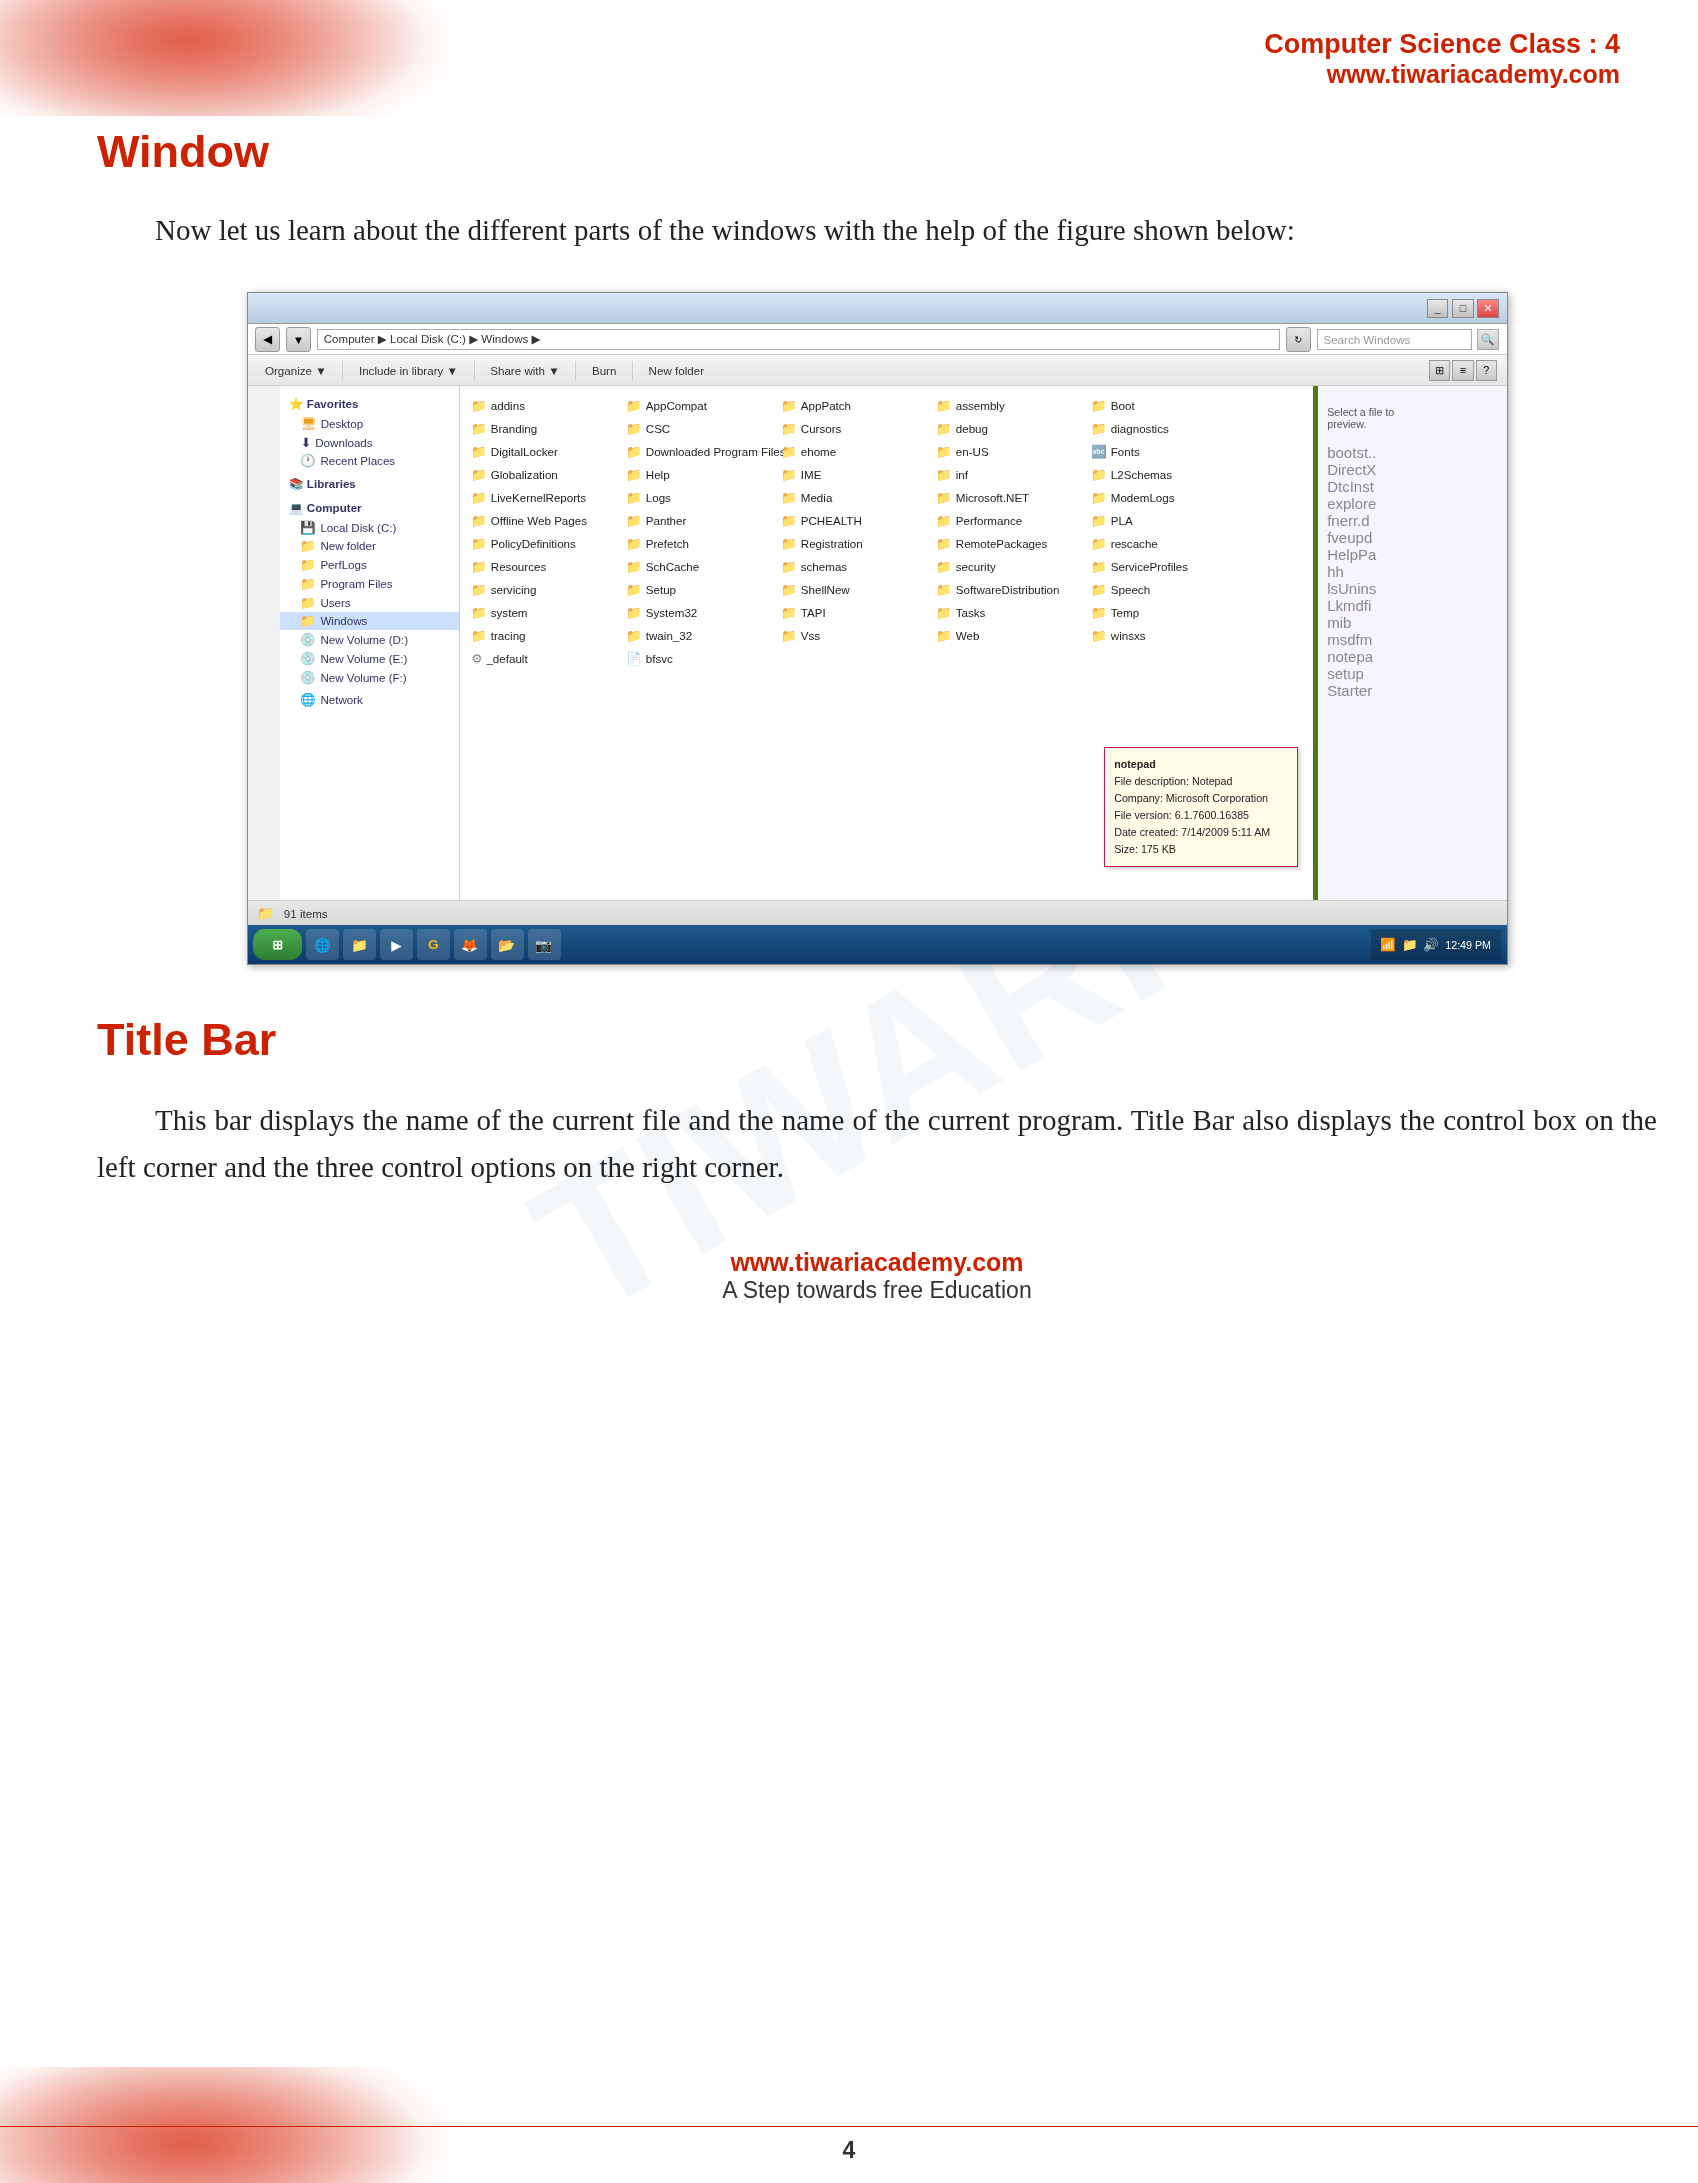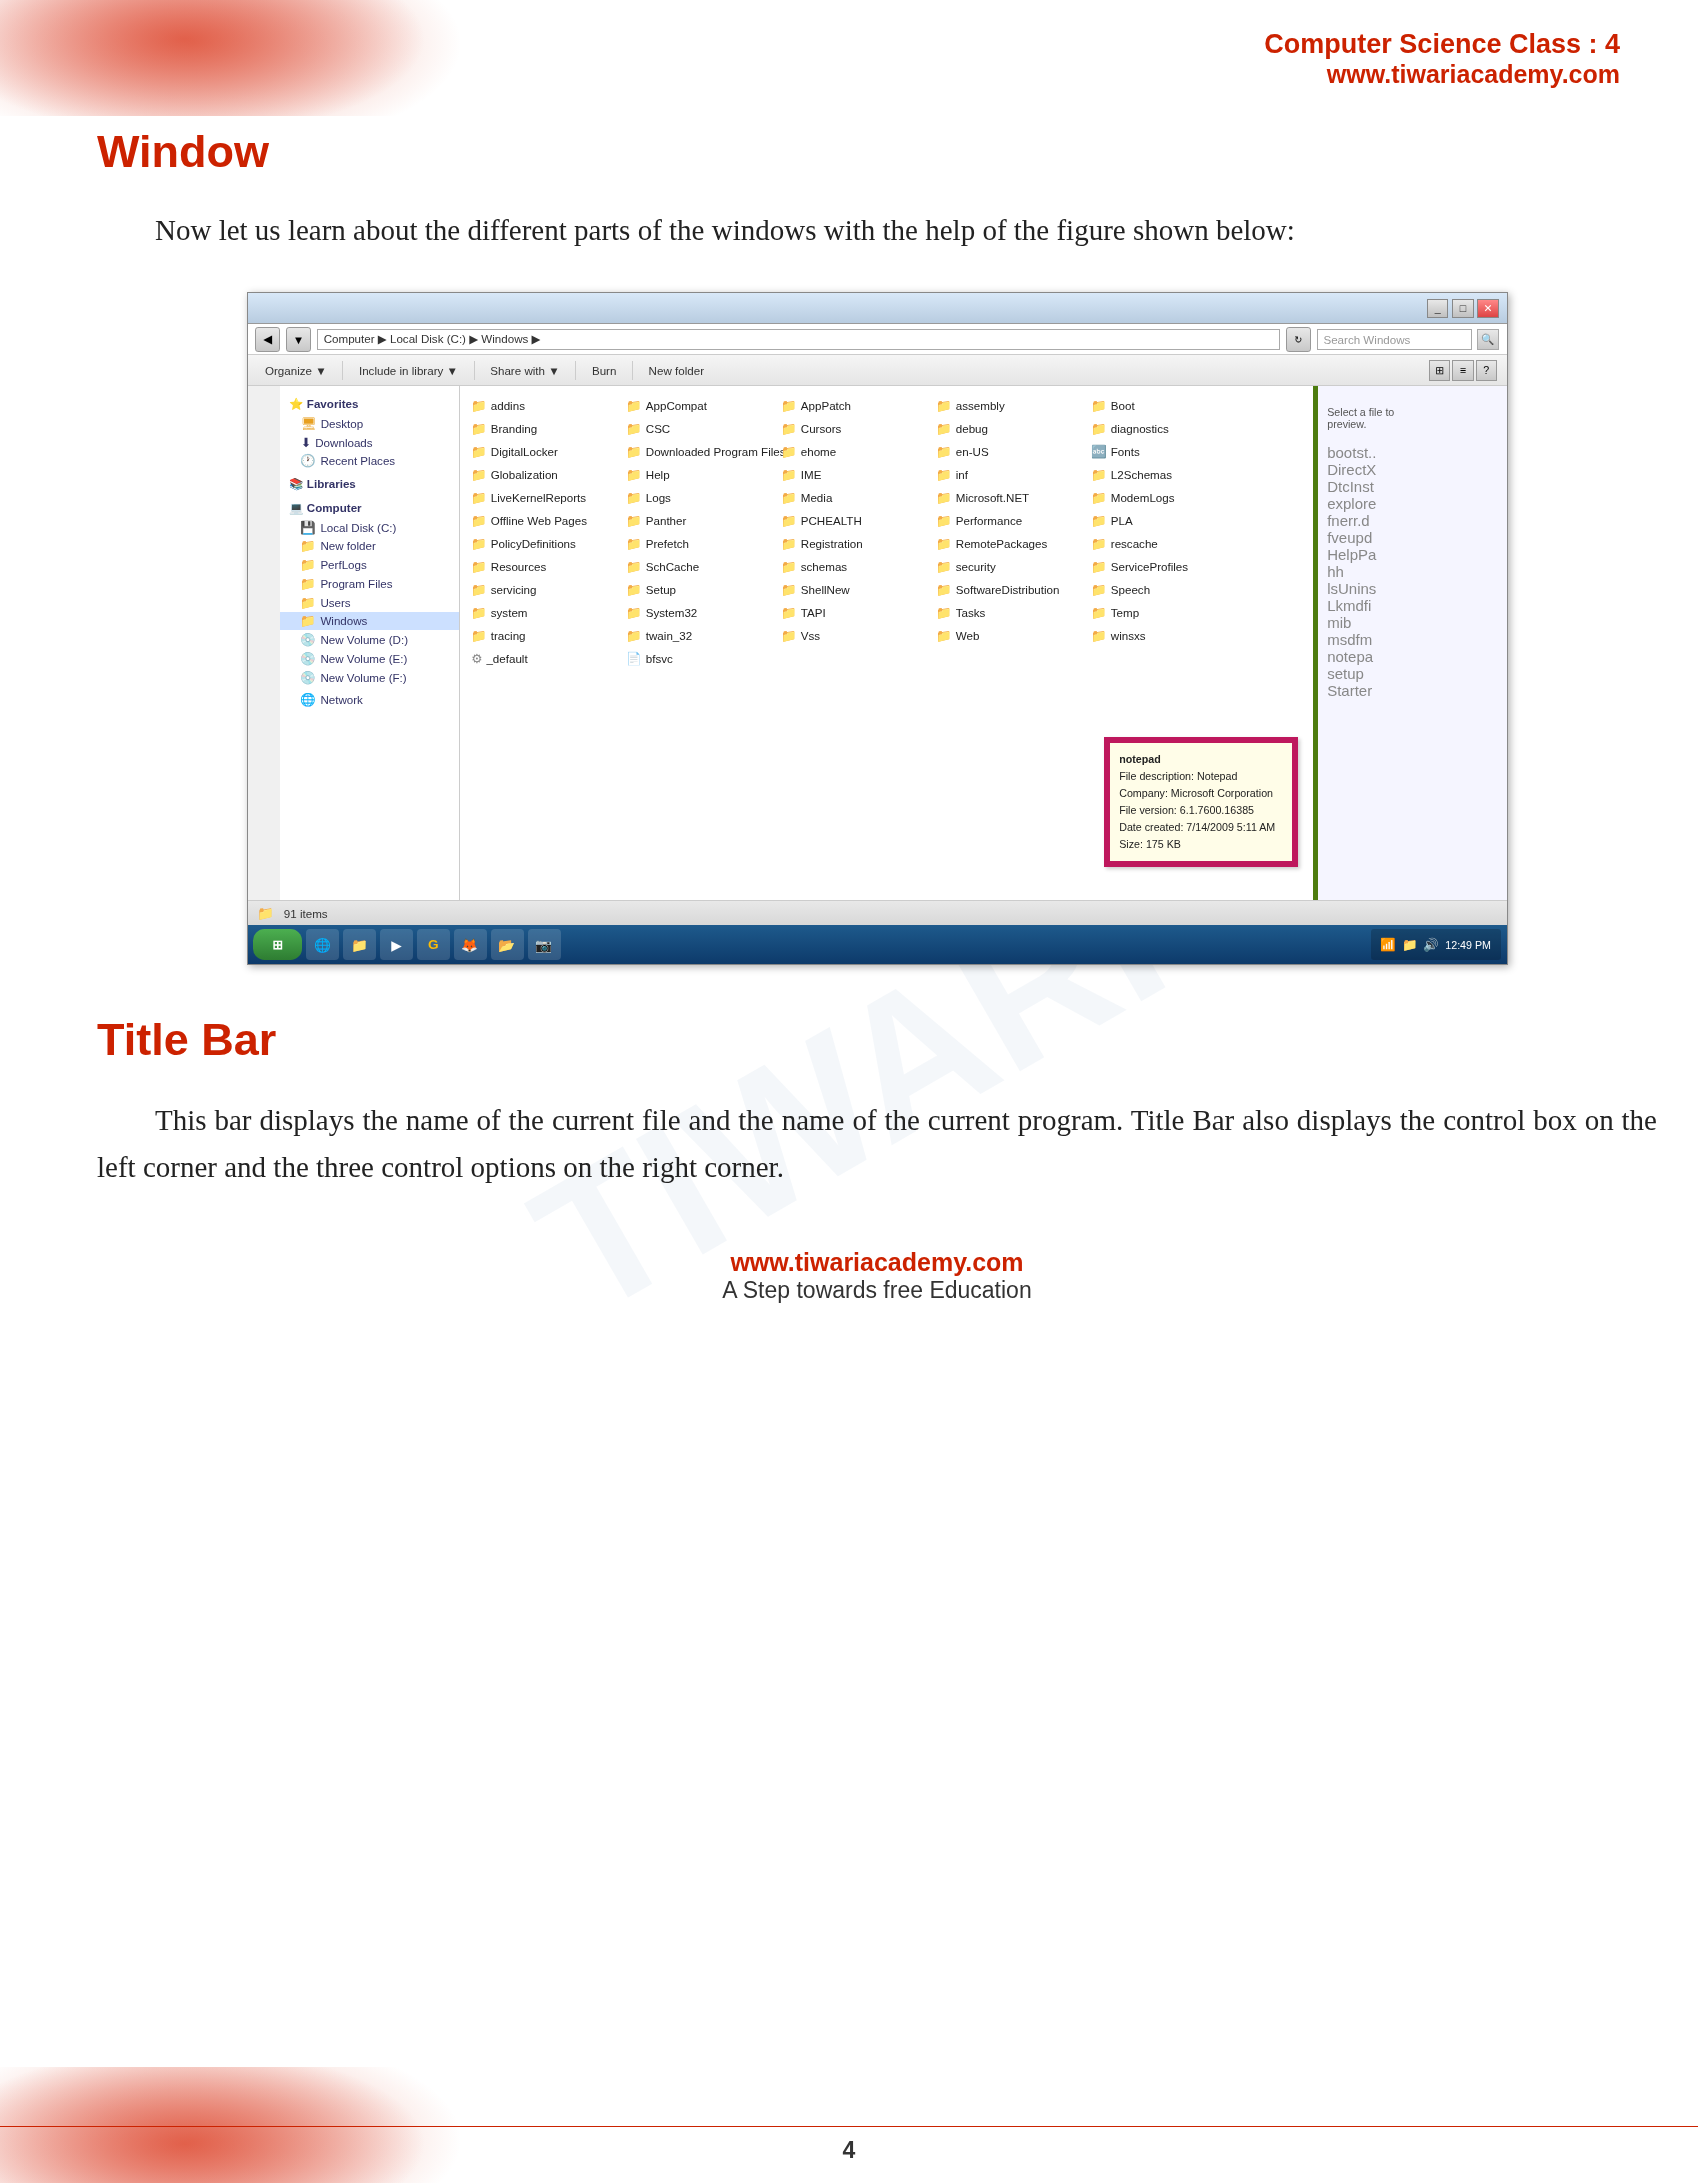--- a/index.html
+++ b/index.html
@@ -335,21 +335,21 @@
       color: #555;
       margin-top: 9.7px;
     }
 
     
     .notepad-tooltip {
       position: absolute;
       bottom: 97px;
       right: 209px;
       background: #fffde8;
-      border: 6px solid #be185d;
+      border: 1px solid #be185d;
       padding: 7.8px 9.7px;
       font-size: 10.7px;
       width: 194px;
       box-shadow: 1.9px 1.9px 3.9px rgba(0,0,0,0.2);
       z-index: 5;
       color: #222;
       line-height: 1.6;
     }
 
     

